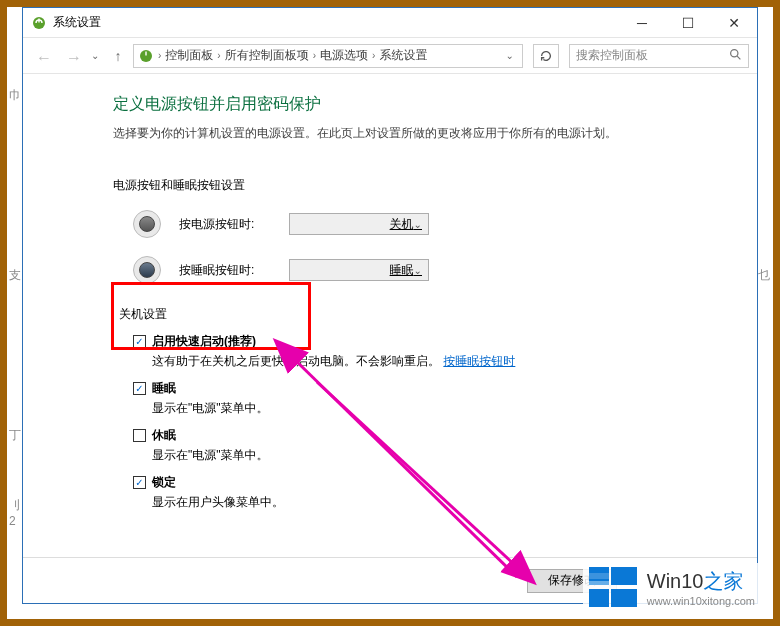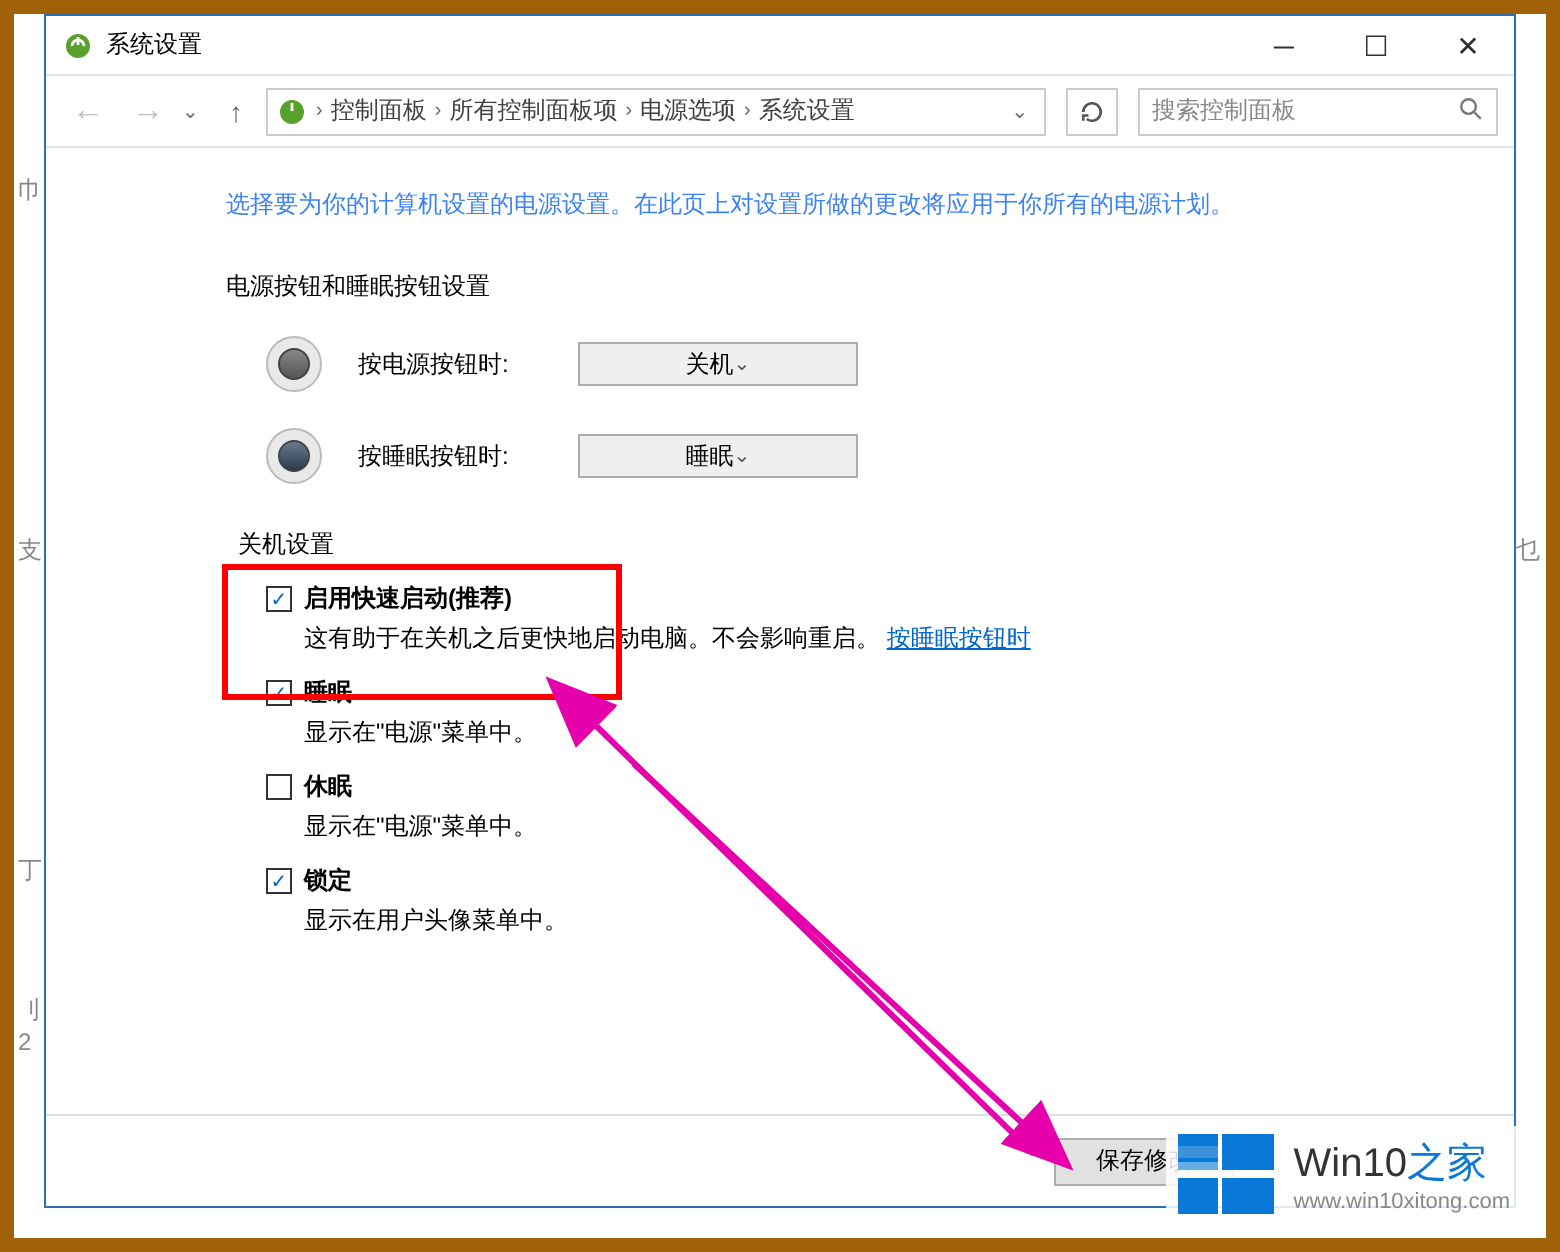--- a/index.html
+++ b/index.html
@@ -92,21 +92,21 @@
       justify-content:space-between;
     }
     
     .content {
       padding: 20px 0 0 90px;
     }
     .heading {
       color:#0a6f3f; font-size:16px; margin-bottom:10px;
     }
     .subtext {
-      color:#3b82f6; font-size:12px; margin-bottom:24px;
+      color:#404040; font-size:12px; margin-bottom:35px;
     }
     .section-label {
       color:#000; font-size:12px; margin-bottom:16px;
     }
     .btn-row {
       display:flex; align-items:center; margin:12px 0 18px 20px;
     }
     .round-btn {
       width:28px; height:28px; border-radius:50%;
       background:#e9e9e9; border:1px solid #bbb;
@@ -117,22 +117,22 @@
       width:16px; height:16px; border-radius:50%;
       background:linear-gradient(#888,#555);
       border:1px solid #444;
     }
     .round-btn.sleep .inner {
       background:linear-gradient(#6a7a8d,#2c3b4d);
     }
     .row-label { width:110px; }
     .select {
       width:140px; height:22px; border:1px solid #adadad;
-      display:flex; align-items:center; justify-content:center;
-      padding:0 6px; background:#efefef;
+      display:flex; align-items:center; justify-content:flex-end;
+      padding:0 6px; background:#efefef;text-decoration:underline;
     }
     .select .chev { font-size:10px; color:#555; }
 
     .shutdown-section { margin-top:22px; }
     .shutdown-title { margin-bottom:10px; margin-left:20px; }
 
     .opt-block { margin:6px 0 10px 20px; }
     .opt-row { display:flex; align-items:center; }
     .chk {
       width:13px; height:13px; border:1px solid #333;
@@ -248,20 +248,21 @@
         <span style="color:#555;">
           <svg width="13" height="13" viewBox="0 0 16 16">
               <circle cx="6.5" cy="6.5" r="4.5" fill="none" stroke="#777" stroke-width="1.5"></circle>
               <line x1="10" y1="10" x2="14" y2="14" stroke="#777" stroke-width="1.5"></line>
             </svg>
         </span>
       </div>
     </div>
 
     <div class="content">
+      <div class="heading">定义电源按钮并启用密码保护</div>
       <div class="subtext">选择要为你的计算机设置的电源设置。在此页上对设置所做的更改将应用于你所有的电源计划。</div>
 
       <div class="section-label">电源按钮和睡眠按钮设置</div>
 
       <div class="btn-row">
         <div class="round-btn">
             <div class="inner"></div>
           </div>
         <div class="row-label">按电源按钮时:</div>
         <div class="select">

